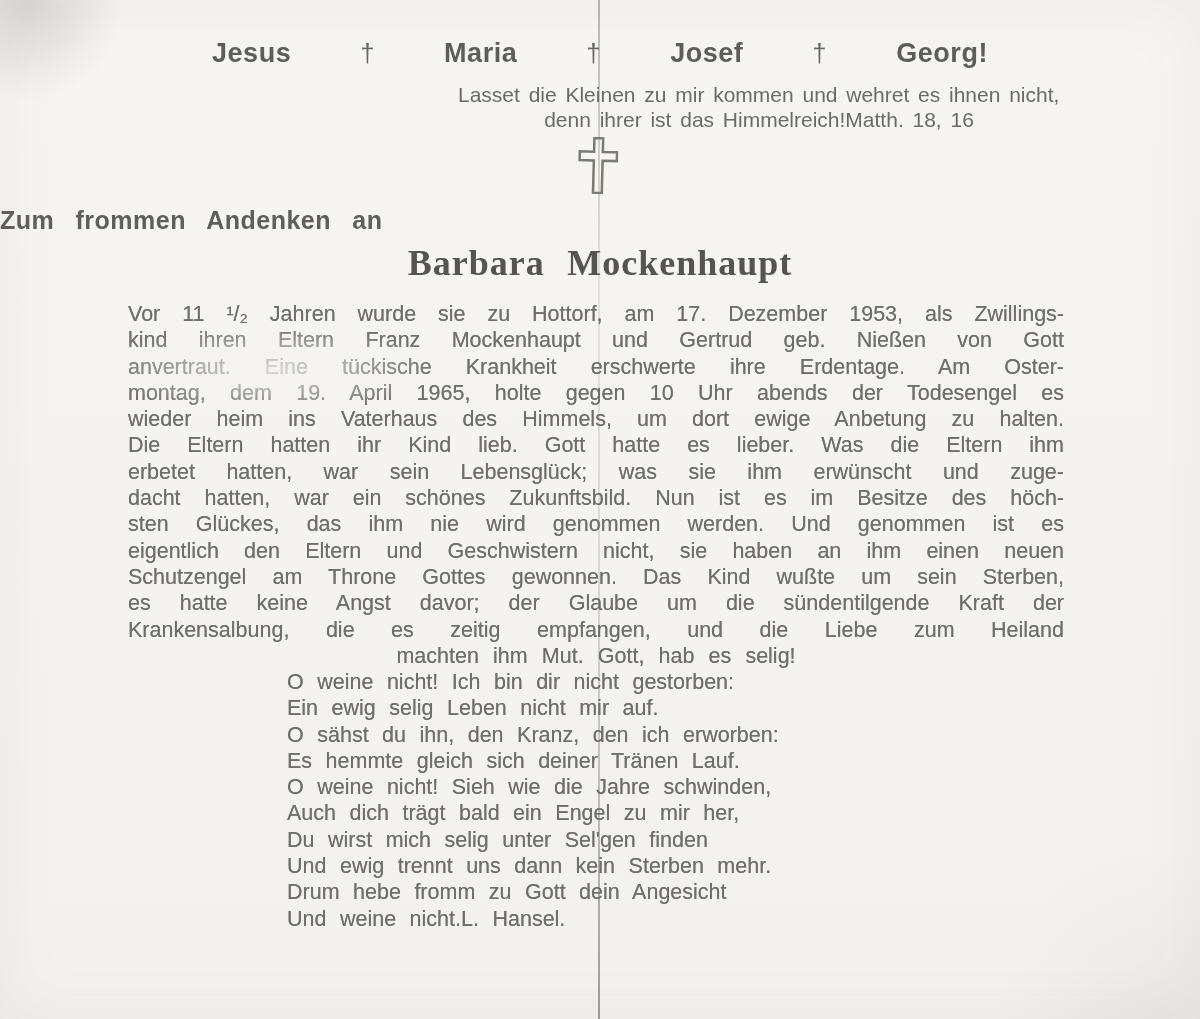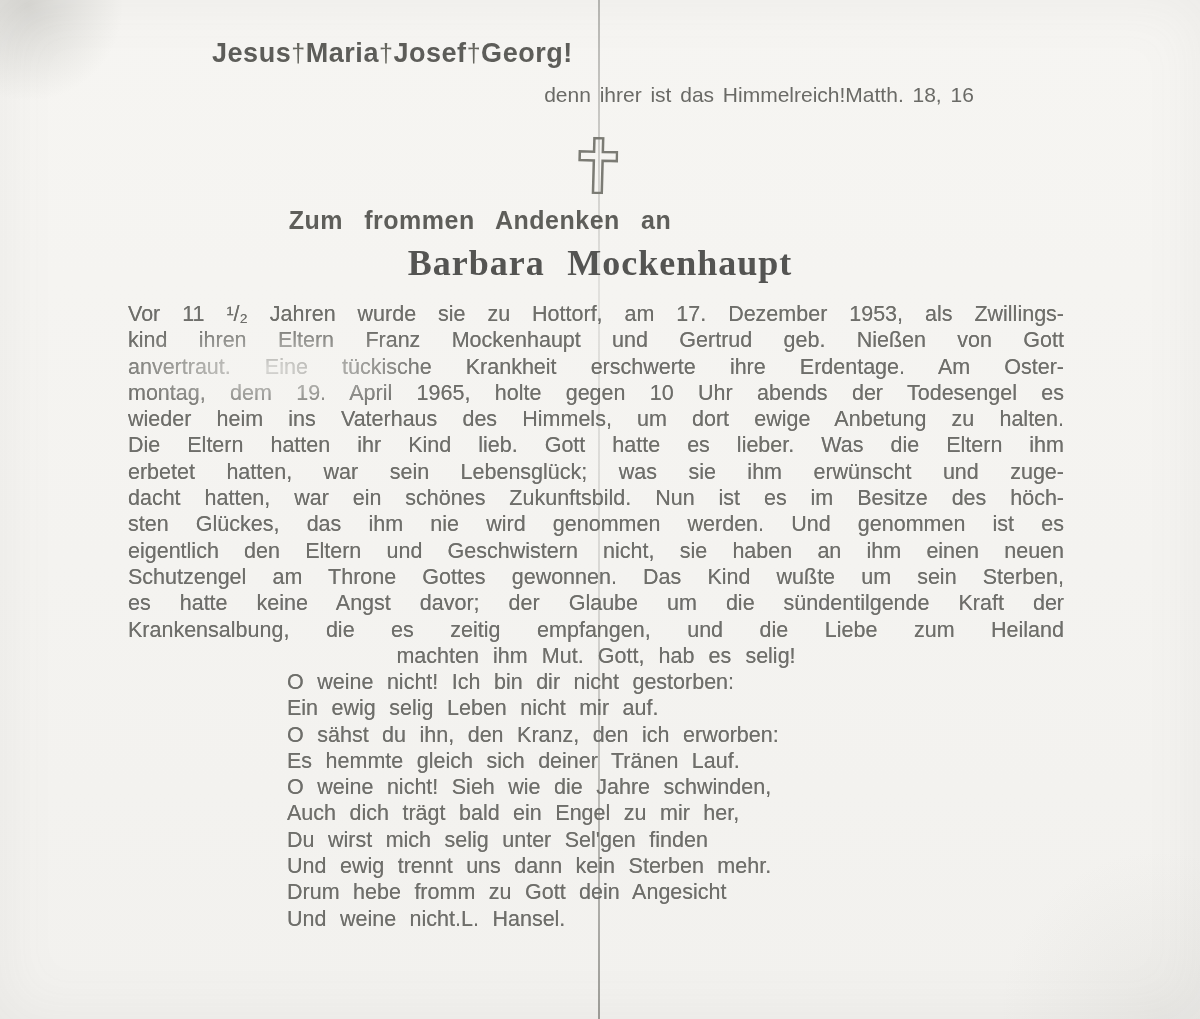--- a/index.html
+++ b/index.html
@@ -15,32 +15,32 @@
     color:#6e6e6a;
   }
   .fold {
     position:absolute; left:598px; top:0; width:2px; height:100%;
     background:linear-gradient(to bottom,
       rgba(105,105,100,.45), rgba(105,105,100,.14) 28%,
       rgba(105,105,100,.20) 58%, rgba(88,88,82,.55) 100%);
   }
   .invocation {
     position:absolute; left:212px; top:38px; width:776px;
-    display:flex; justify-content:flex-start; align-items:baseline;
+    display:flex; justify-content:space-between; align-items:baseline;
     font-weight:bold; font-size:27px; color:#5d5d59; letter-spacing:.02em;
   }
   .invocation .sep { font-weight:400; font-size:25px; color:#66665f; }
   .scripture {
     position:absolute; left:458px; top:82px; width:602px;
     font-size:21px; line-height:25px; color:#6a6a66; word-spacing:.14em;
   }
   .scripture .row2 { display:flex; justify-content:center; }
   .cross-wrap { position:absolute; left:576px; top:137px; }
   .intro {
-    position:absolute; left:0; top:206px; width:960px; text-align:center;
+    position:absolute; left:0; top:206px; width:960px; 
     font-size:25px; font-weight:bold; color:#5e5e5a;
     word-spacing:.55em; letter-spacing:.02em;
   }
   .name {
     position:absolute; left:0; top:242px; width:1200px; margin:0; text-align:center;
     font-family:"Liberation Serif", serif; font-size:36px; font-weight:bold;
     color:#545452; word-spacing:.35em; letter-spacing:1px;
   }
   .obituary {
     position:absolute; left:128px; top:301px; width:936px;
@@ -72,20 +72,21 @@
     <span>Jesus</span>
     <span class="sep">†</span>
     <span>Maria</span>
     <span class="sep">†</span>
     <span>Josef</span>
     <span class="sep">†</span>
     <span>Georg!</span>
   </div>
 
   <div class="scripture">
+    <div>Lasset die Kleinen zu mir kommen und wehret es ihnen nicht,</div>
     <div class="row2">
       <span>denn ihrer ist das Himmelreich!</span>
       <span>Matth. 18, 16</span>
     </div>
   </div>
 
   <div class="cross-wrap">
     <svg width="42" height="57" viewBox="0 0 38 52" style="transform:rotate(1.5deg)">
       <path d="M16,1 h8 v12.5 h13 v8 h-13 v29.5 h-8 v-29.5 h-13 v-8 h13 z" fill="none" stroke="#7b7b74" stroke-width="2.3"></path>
     </svg>

